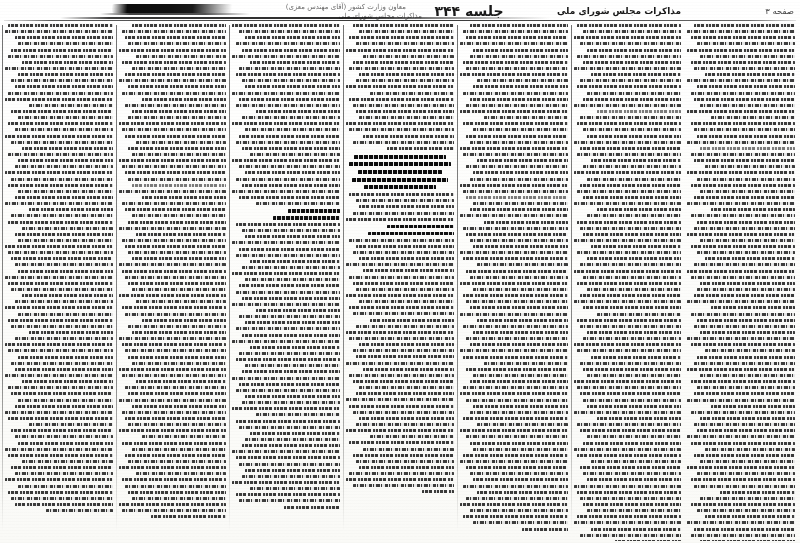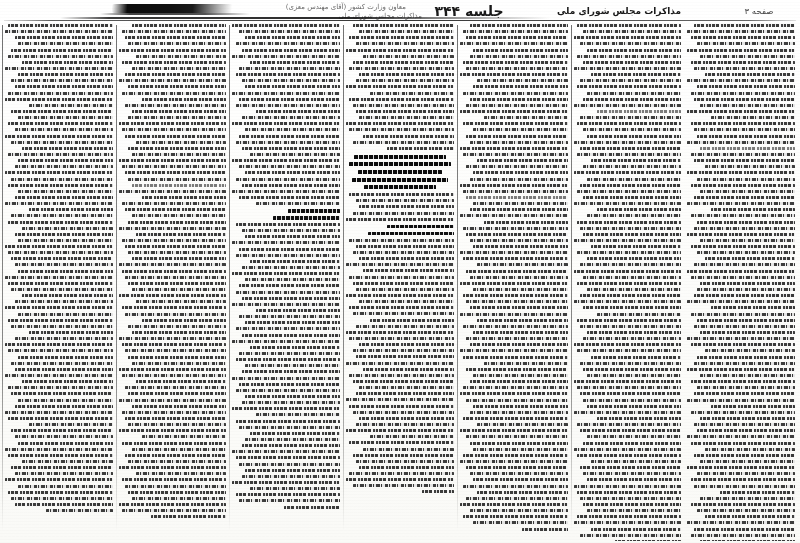--- a/index.html
+++ b/index.html
@@ -17,21 +17,21 @@
       linear-gradient(180deg,#ffffff 0%,#fdfdfb 40%,#fafaf7 100%);
   }
 
   
   .masthead{
     position:absolute;left:0;right:0;top:0;height:22px;
     display:flex;align-items:center;
     padding:0 6px;box-sizing:border-box;
   }
   .mast-cell{font-size:8.5px;color:#1a1a1a;white-space:nowrap;letter-spacing:.2px;}
-  .mast-page{width:70px;text-align:center;opacity:.85;}
+  .mast-page{width:70px;opacity:.85;}
   .mast-title{flex:0 0 210px;text-align:center;font-weight:bold;font-size:9px;}
   .mast-session{width:90px;text-align:center;font-weight:bold;font-size:14px;}
   .mast-left{
     flex:0 0 385px;position:relative;height:22px;overflow:hidden;
   }
   .mast-left-txt{
     position:absolute;right:18px;top:3px;font-size:7px;color:#333;
     white-space:nowrap;opacity:.75;
   }
   .mast-left-sub{

